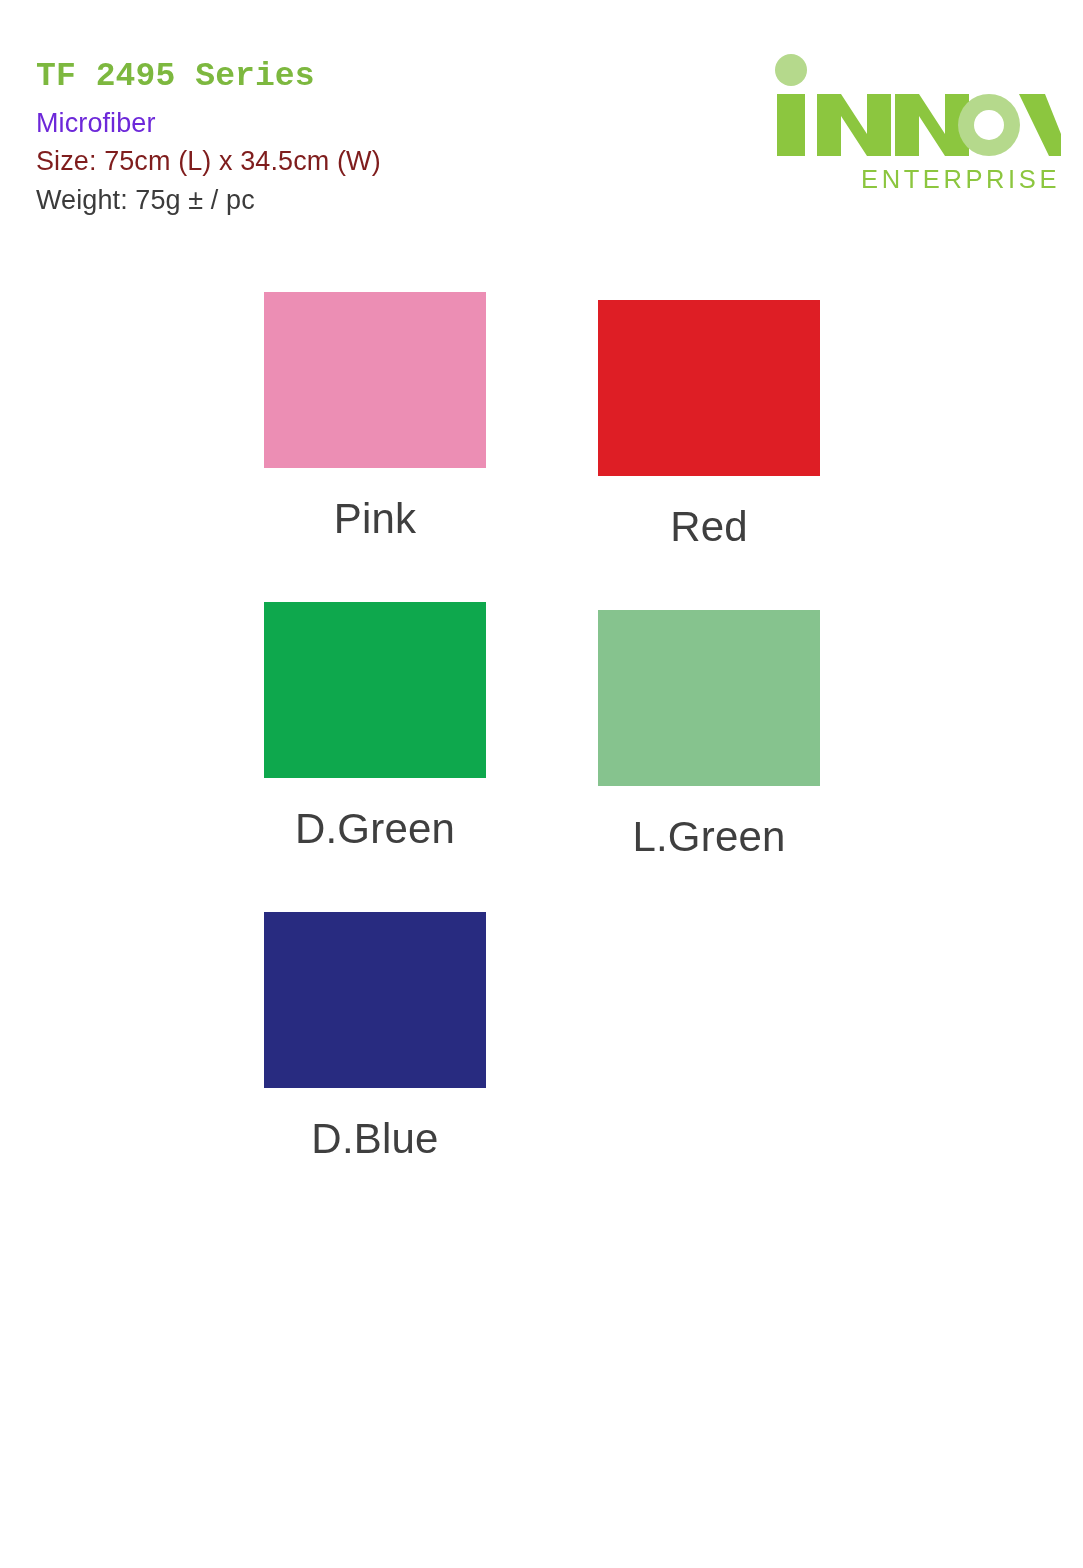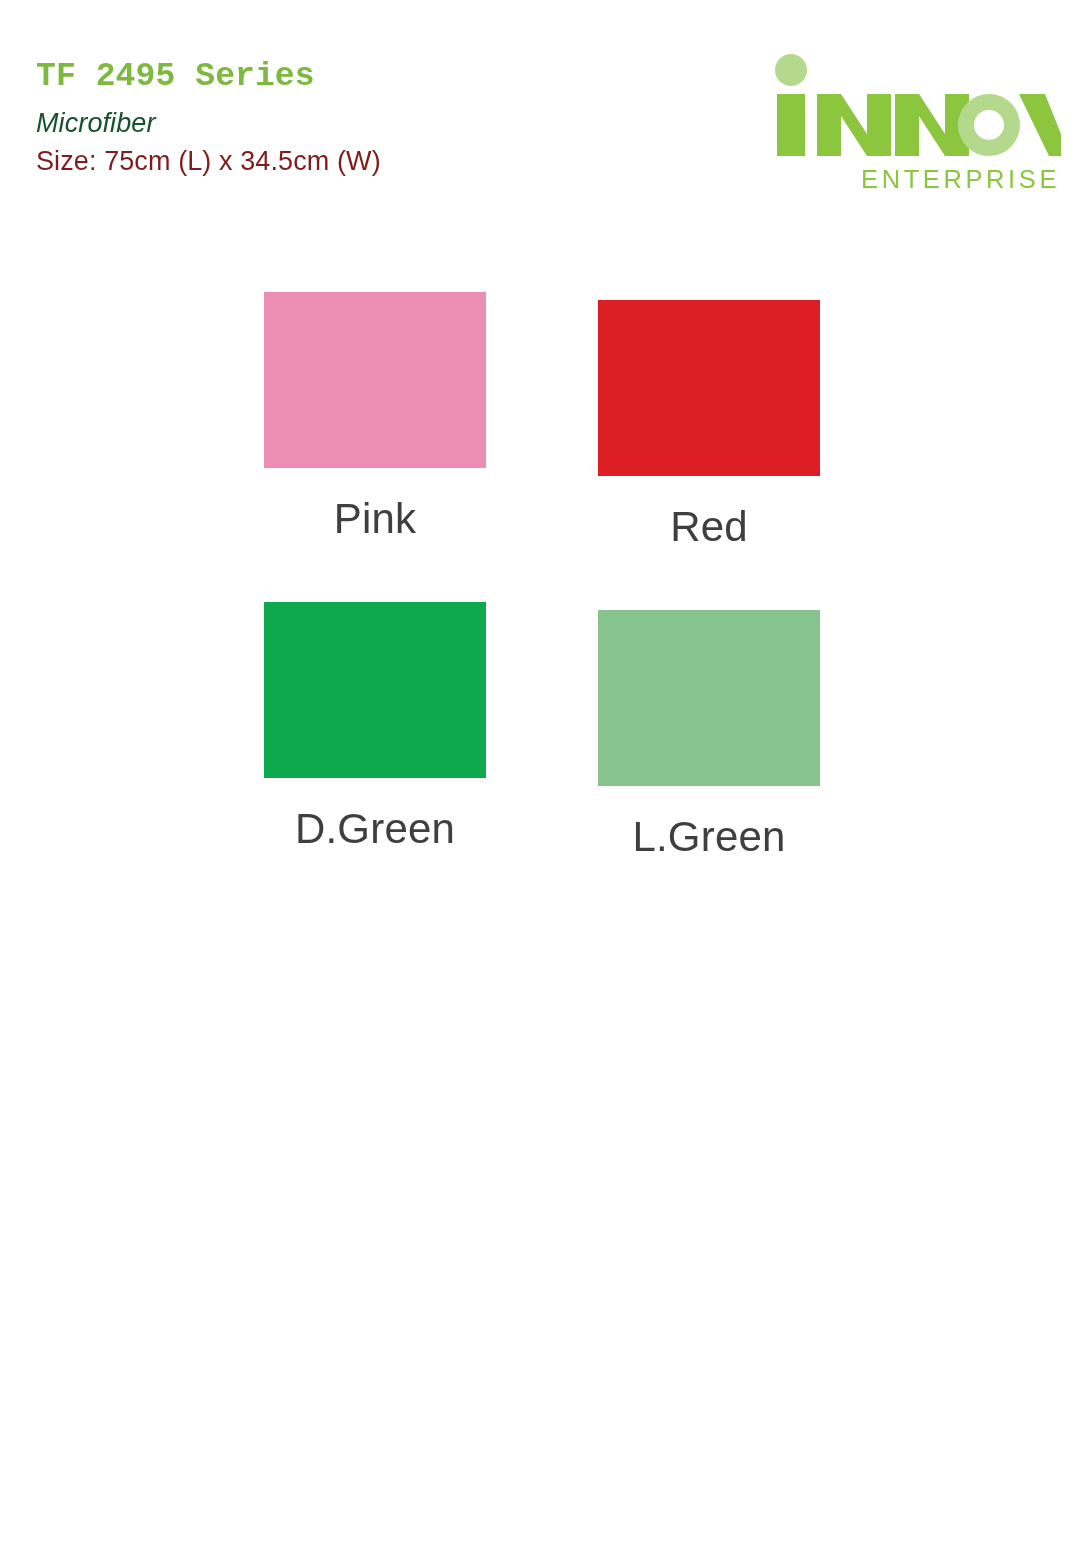--- a/index.html
+++ b/index.html
@@ -104,22 +104,23 @@
     white-space: nowrap;
   }
 </style>
 </head>
 <body>
 
 <div id="header">
 
   <div id="product-info">
     <div id="series-title" style="color: rgb(125, 184, 63); font-family: Liberation Mono, monospace;">TF 2495 Series</div>
-    <div class="spec-line" style="color: #14532d; font-style: italic;">Microfiber</div>
+    <div class="spec-line" style="color: #6d28d9;">Microfiber</div>
     <div class="spec-line" style="color: #7f1d1d;">Size: 75cm (L) x 34.5cm (W)</div>
+    <div class="spec-line" style="color: rgb(59, 59, 59);">Weight: 75g ± / pc</div>
   </div>
 
   <div id="logo">
     <svg id="logo-mark" width="300" height="112" viewBox="0 0 300 112" xmlns="http://www.w3.org/2000/svg">
 
       <circle cx="30" cy="18" r="16" fill="#B5D98C"></circle>
 
       <rect x="16" y="42" width="28" height="62" fill="#8CC63F"></rect>
 
       <path d="M56 104 V42 h24 l26 40 V42 h24 v62 h-24 l-26 -40 v40 z" fill="#8CC63F"></path>
@@ -154,16 +155,20 @@
       <span class="swatch-chip" style="background-color: rgb(134, 195, 142);"></span>
       <span class="swatch-label">L.Green</span>
     </div>
     <div class="swatch-cell col-left">
       <span class="swatch-chip" style="background-color: rgb(14, 168, 77);"></span>
       <span class="swatch-label">D.Green</span>
     </div>
   </div>
 
   <div class="swatch-row">
+    <div class="swatch-cell col-left">
+      <span class="swatch-chip" style="background-color: rgb(40, 43, 128);"></span>
+      <span class="swatch-label">D.Blue</span>
+    </div>
   </div>
 
 
 </div>
 
 </body></html>

